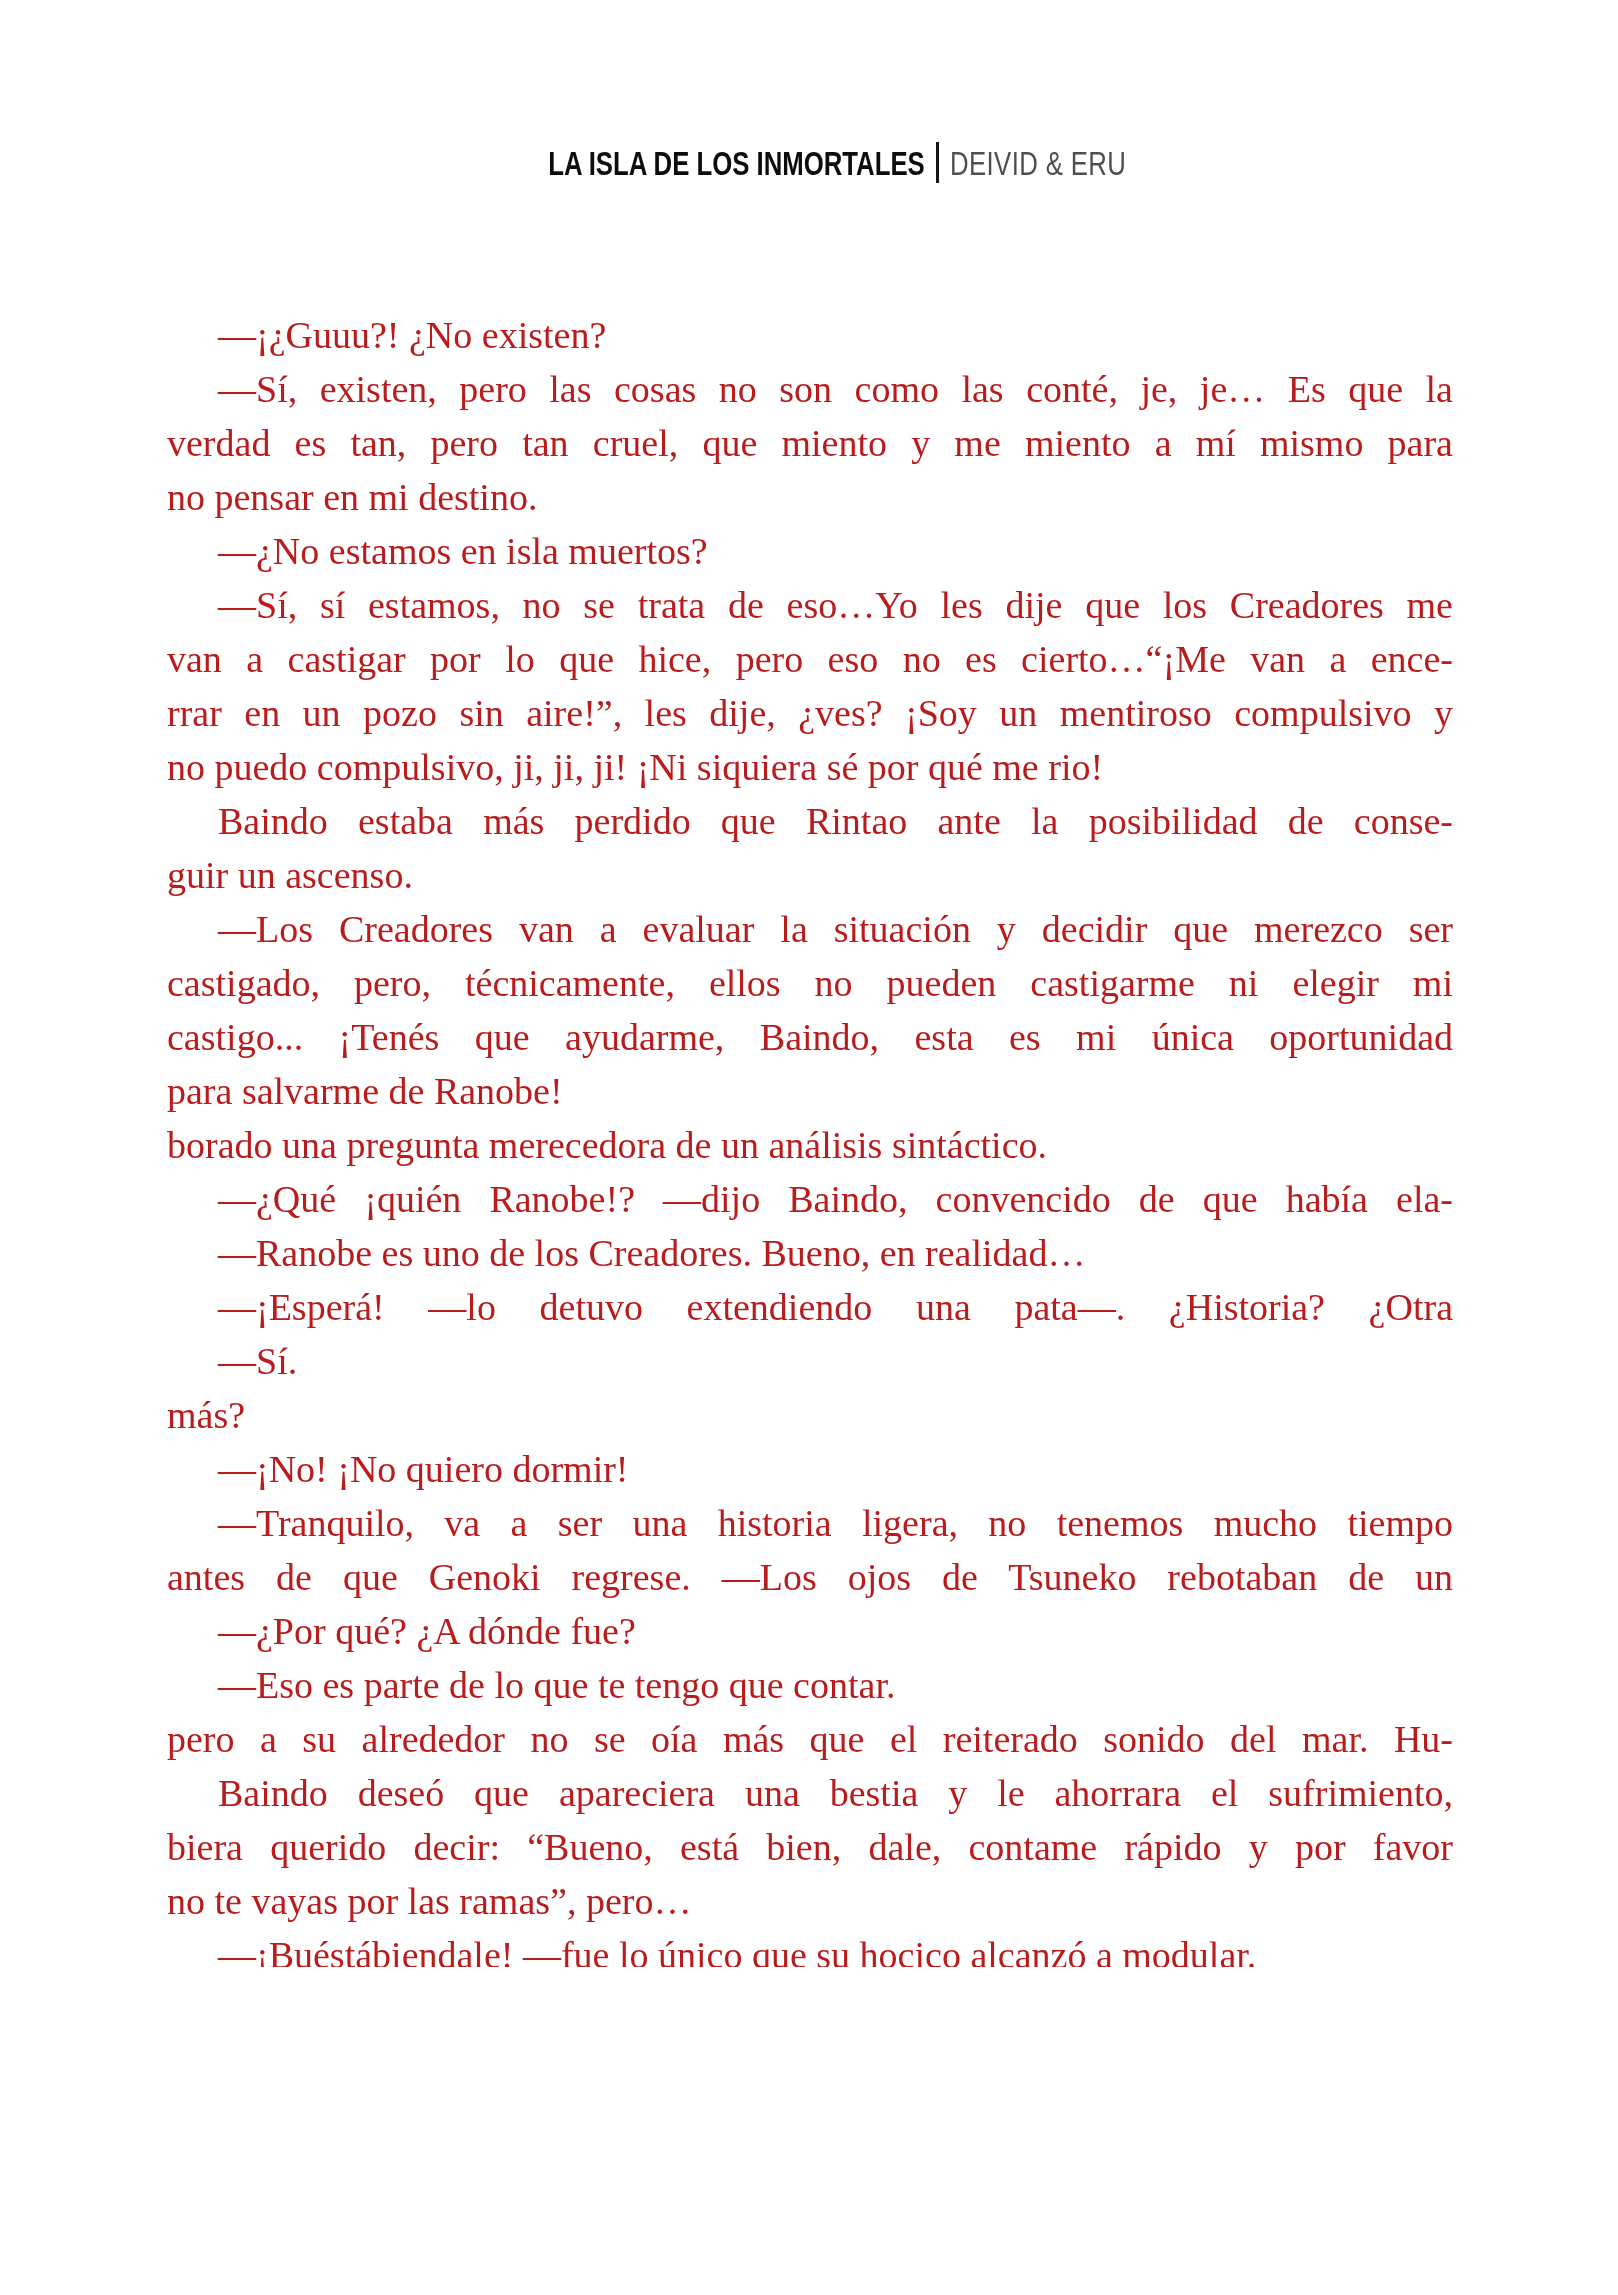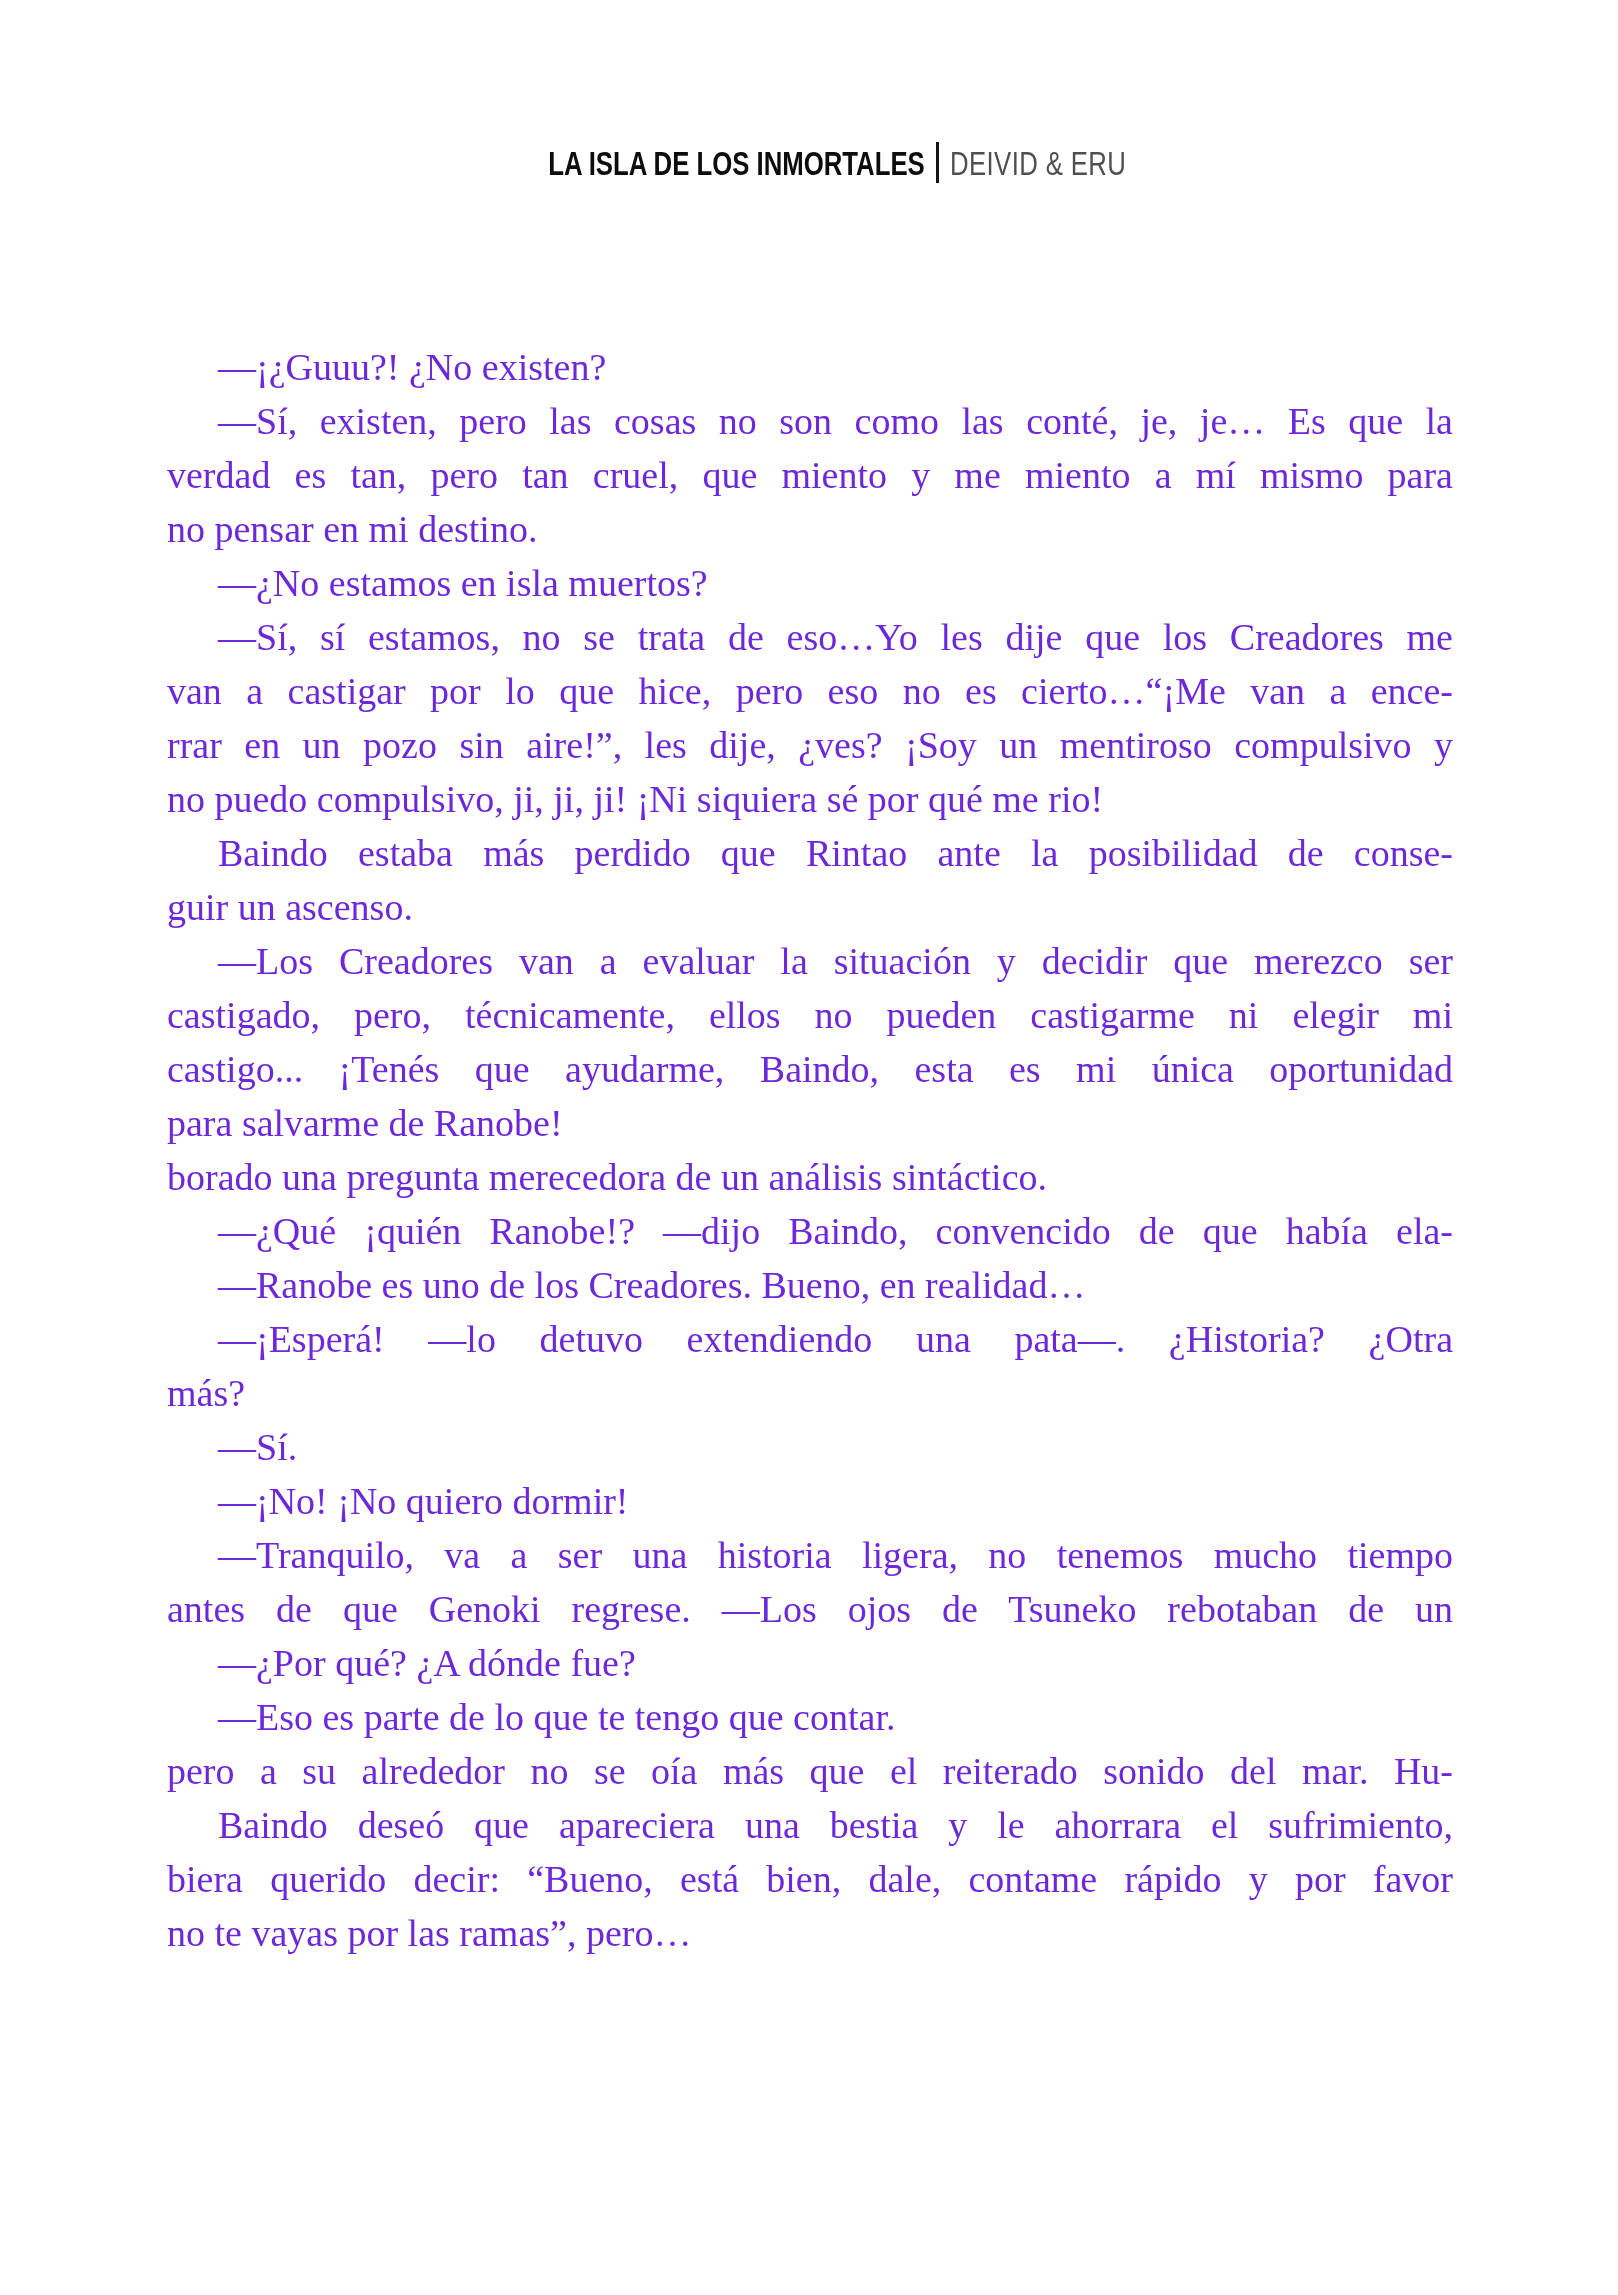--- a/index.html
+++ b/index.html
@@ -74,42 +74,42 @@
 </style>
 </head>
 <body>
 
 <div class="page">
 
   <header class="running-header">
     <span class="book-title" style="color: rgb(13, 13, 13);">LA ISLA DE LOS INMORTALES</span><span class="header-sep"></span><span class="authors" style="color: rgb(79, 79, 79);">DEIVID &amp; ERU</span>
   </header>
 
-  <main class="page-text" style="color: #6d28d9; margin-top: 32px;">
+  <main class="page-text" style="color: #b91c1c;">
       <div class="line ind end">—¡¿Guuu?! ¿No existen?</div>
       <div class="line ind">—Sí, existen, pero las cosas no son como las conté, je, je… Es que la</div>
       <div class="line">verdad es tan, pero tan cruel, que miento y me miento a mí mismo para</div>
       <div class="line end">no pensar en mi destino.</div>
       <div class="line ind end">—¿No estamos en isla muertos?</div>
       <div class="line ind">—Sí, sí estamos, no se trata de eso…Yo les dije que los Creadores me</div>
       <div class="line">van a castigar por lo que hice, pero eso no es cierto…“¡Me van a ence-</div>
       <div class="line">rrar en un pozo sin aire!”, les dije, ¿ves? ¡Soy un mentiroso compulsivo y</div>
       <div class="line end">no puedo compulsivo, ji, ji, ji! ¡Ni siquiera sé por qué me rio!</div>
       <div class="line ind">Baindo estaba más perdido que Rintao ante la posibilidad de conse-</div>
       <div class="line end">guir un ascenso.</div>
       <div class="line ind">—Los Creadores van a evaluar la situación y decidir que merezco ser</div>
       <div class="line">castigado, pero, técnicamente, ellos no pueden castigarme ni elegir mi</div>
       <div class="line">castigo... ¡Tenés que ayudarme, Baindo, esta es mi única oportunidad</div>
       <div class="line end">para salvarme de Ranobe!</div>
       <div class="line end">borado una pregunta merecedora de un análisis sintáctico.</div>
       <div class="line ind">—¿Qué ¡quién Ranobe!? —dijo Baindo, convencido de que había ela-</div>
       <div class="line ind end">—Ranobe es uno de los Creadores. Bueno, en realidad…</div>
       <div class="line ind">—¡Esperá! —lo detuvo extendiendo una pata—. ¿Historia? ¿Otra</div>
+      <div class="line ind end">—Sí.</div>
       <div class="line end">más?</div>
-      <div class="line ind end">—Sí.</div>
       <div class="line ind end">—¡No! ¡No quiero dormir!</div>
       <div class="line ind">—Tranquilo, va a ser una historia ligera, no tenemos mucho tiempo</div>
       <div class="line">antes de que Genoki regrese. —Los ojos de Tsuneko rebotaban de un</div>
       <div class="line ind end">—¿Por qué? ¿A dónde fue?</div>
       <div class="line ind end">—Eso es parte de lo que te tengo que contar.</div>
       <div class="line">pero a su alrededor no se oía más que el reiterado sonido del mar. Hu-</div>
       <div class="line ind">Baindo deseó que apareciera una bestia y le ahorrara el sufrimiento,</div>
       <div class="line">biera querido decir: “Bueno, está bien, dale, contame rápido y por favor</div>
       <div class="line end">no te vayas por las ramas”, pero…</div>
       <div class="line ind end">—¡Buéstábiendale! —fue lo único que su hocico alcanzó a modular.</div>

